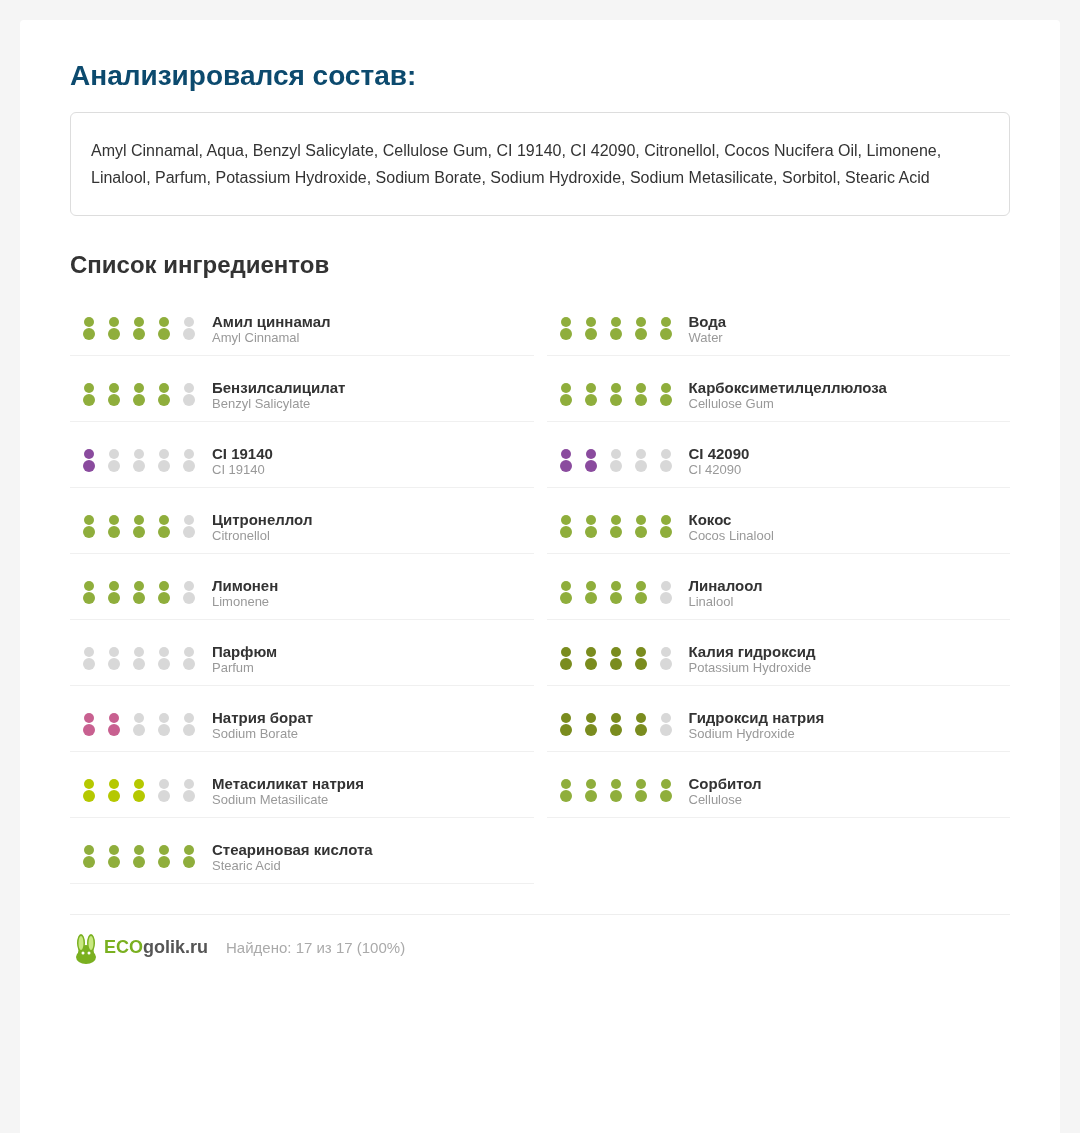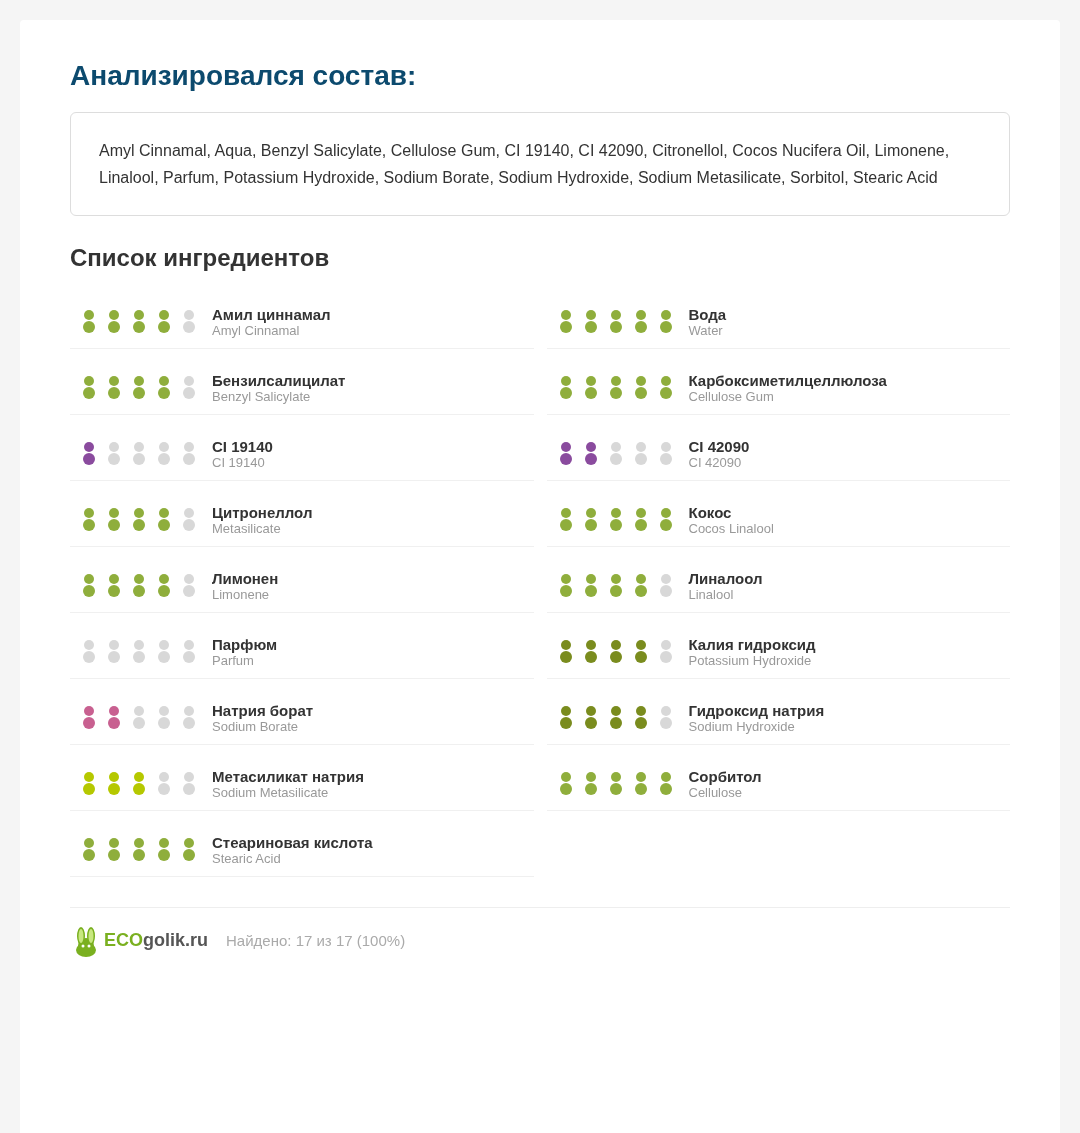--- a/index.html
+++ b/index.html
@@ -19,22 +19,22 @@
     }
     .section-title {
       font-size: 28px;
       font-weight: 700;
       color: #0c4a6e;
       margin-bottom: 20px;
     }
     .ingredients-box {
       border: 1.5px solid #ddd;
       border-radius: 6px;
-      padding: 24px 28px;
-      margin-bottom: 28px;
+      padding: 24px 20px;
+      margin-bottom: 35px;
       font-size: 16px;
       color: #333;
       line-height: 1.7;
     }
     .list-title {
       font-size: 24px;
       font-weight: 700;
       color: #333;
       margin-bottom: 24px;
     }
@@ -301,21 +301,21 @@
         <circle cx="10" cy="7" r="5" fill="#8fae3c"></circle>
         <circle cx="10" cy="19" r="6" fill="#8fae3c"></circle>
       </svg></span>
           <span style="display: inline-block; width: 22px; height: 28px; text-align: center; line-height: 1; font-size: 20px;"><svg width="20" height="26" viewBox="0 0 20 26" xmlns="http://www.w3.org/2000/svg">
         <circle cx="10" cy="7" r="5" fill="#d8d8d8"></circle>
         <circle cx="10" cy="19" r="6" fill="#d8d8d8"></circle>
       </svg></span>
         </div>
         <div class="ingredient-info">
           <div class="ingredient-name">Цитронеллол</div>
-          <div class="ingredient-latin">Metasilicate</div>
+          <div class="ingredient-latin">Citronellol</div>
         </div>
       </div>
       <div class="ingredient-row">
         <div class="dots-row" style="min-width: 120px; margin-right: 12px;">
           <span style="display: inline-block; width: 22px; height: 28px; text-align: center; line-height: 1; font-size: 20px;"><svg width="20" height="26" viewBox="0 0 20 26" xmlns="http://www.w3.org/2000/svg">
         <circle cx="10" cy="7" r="5" fill="#8fae3c"></circle>
         <circle cx="10" cy="19" r="6" fill="#8fae3c"></circle>
       </svg></span>
           <span style="display: inline-block; width: 22px; height: 28px; text-align: center; line-height: 1; font-size: 20px;"><svg width="20" height="26" viewBox="0 0 20 26" xmlns="http://www.w3.org/2000/svg">
         <circle cx="10" cy="7" r="5" fill="#8fae3c"></circle>

